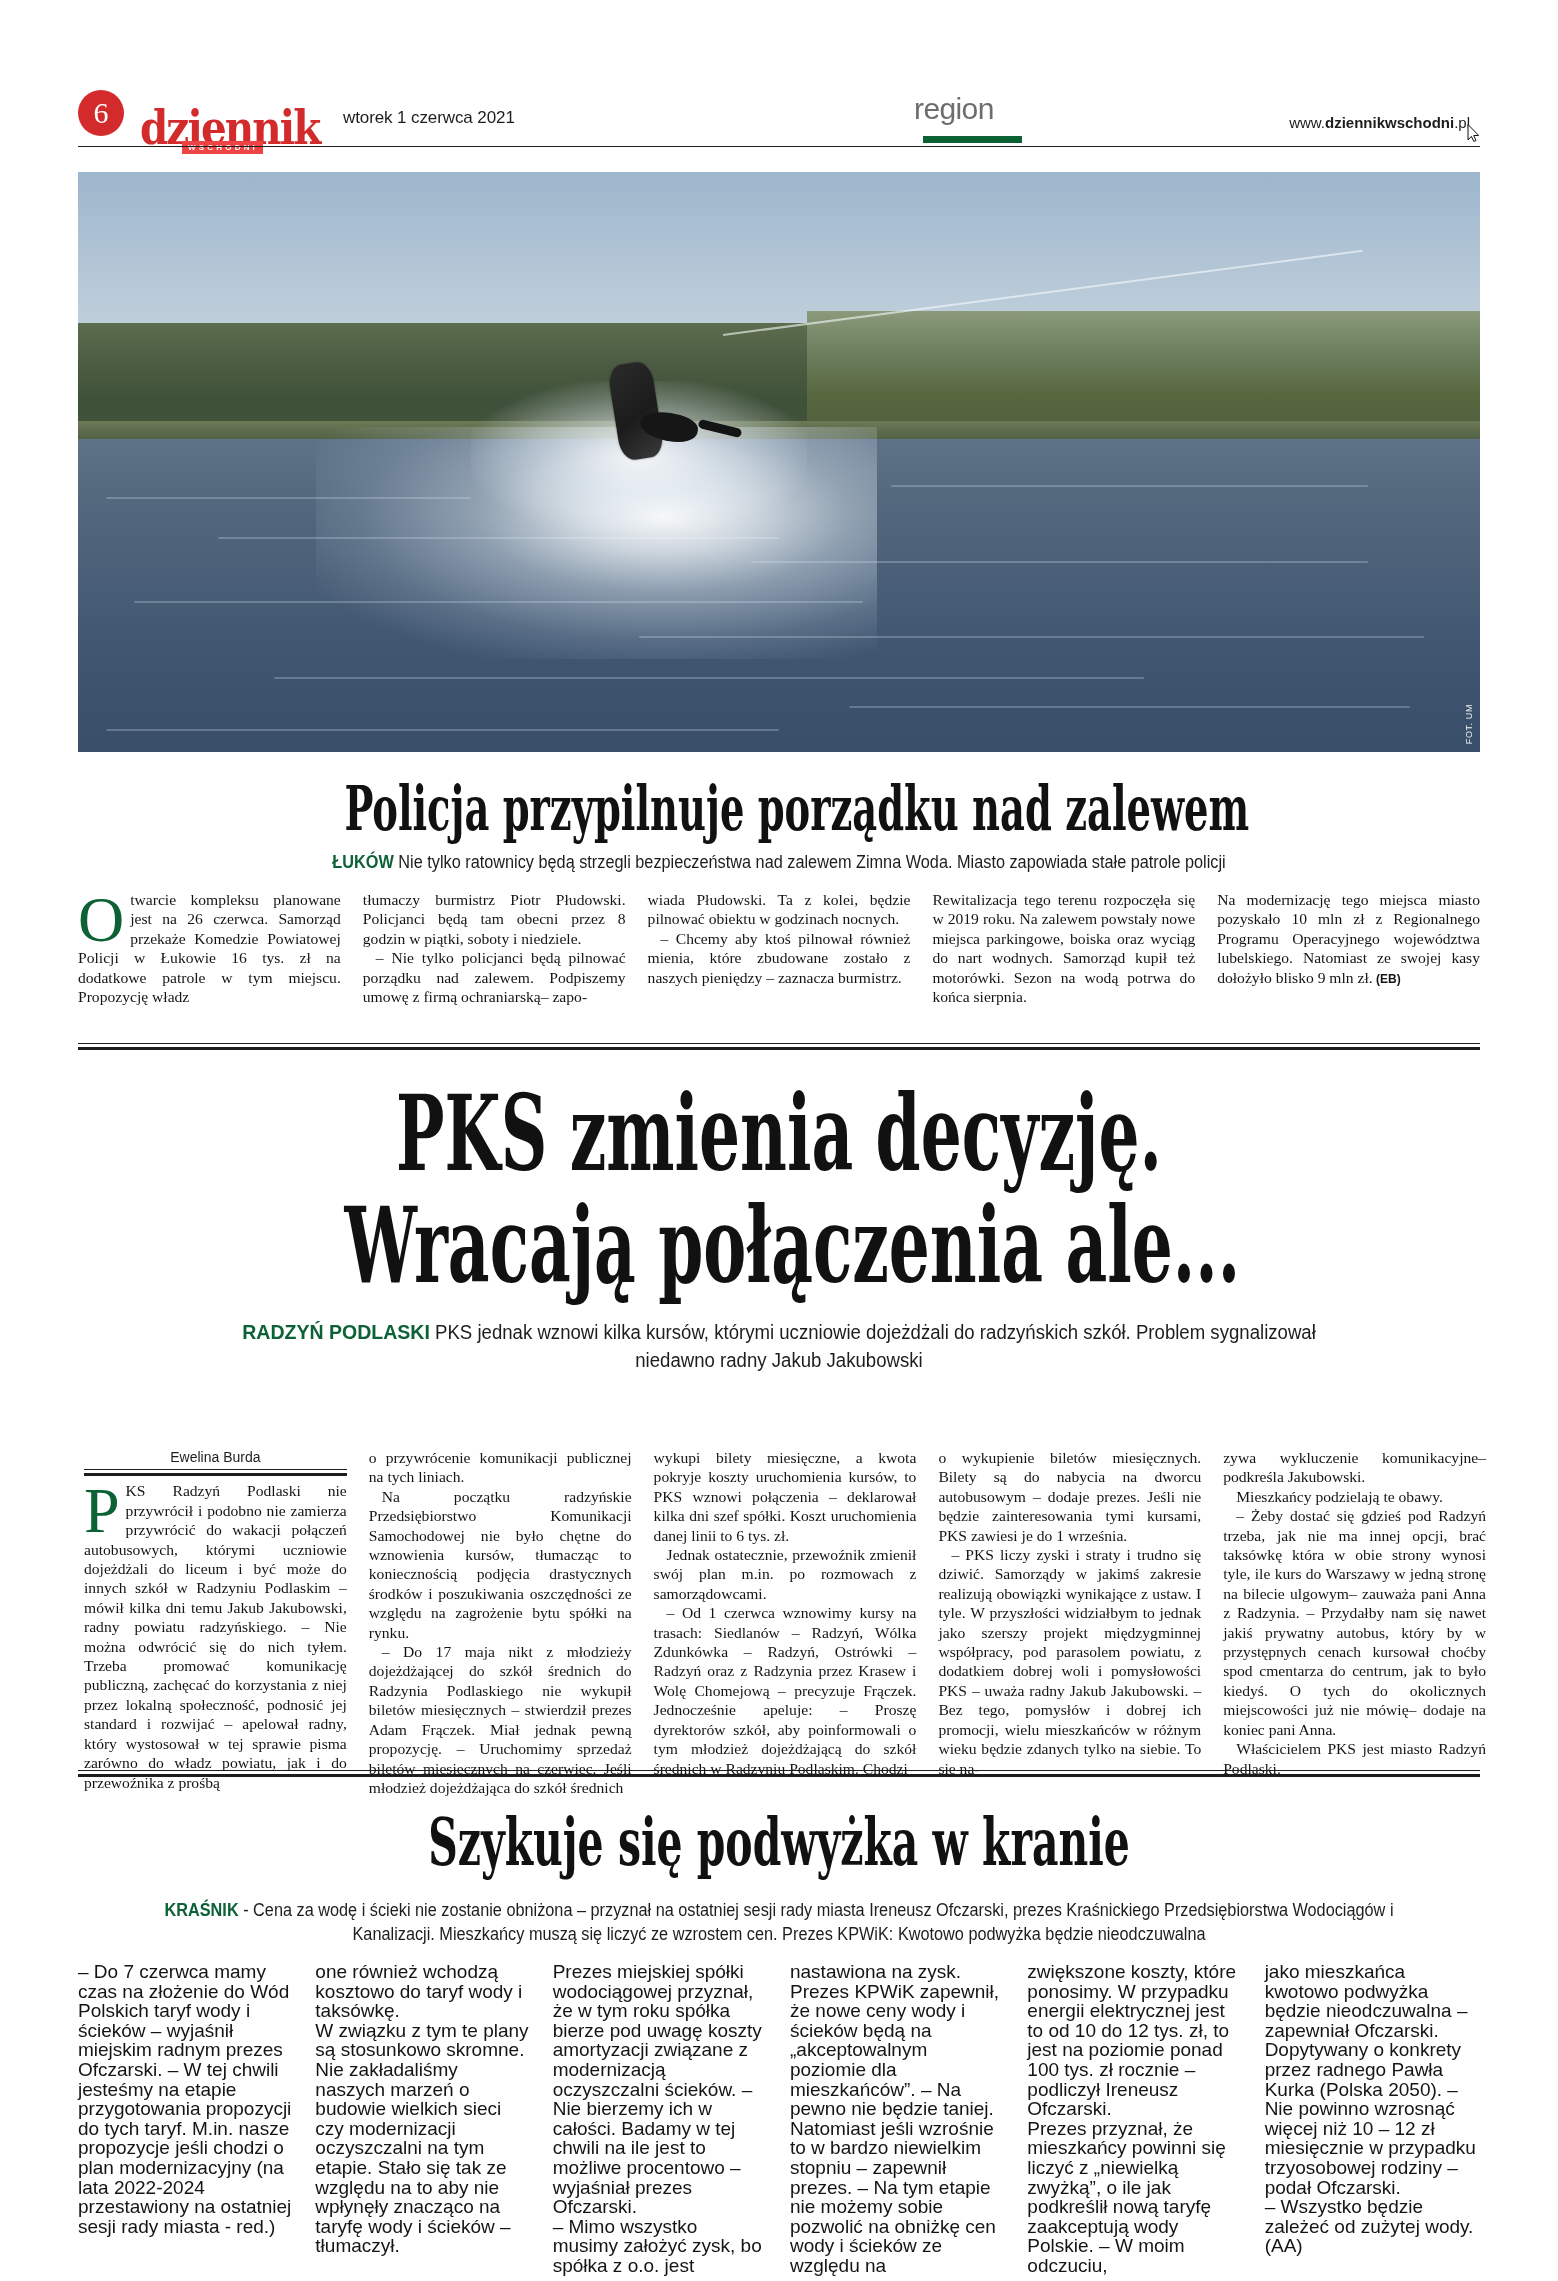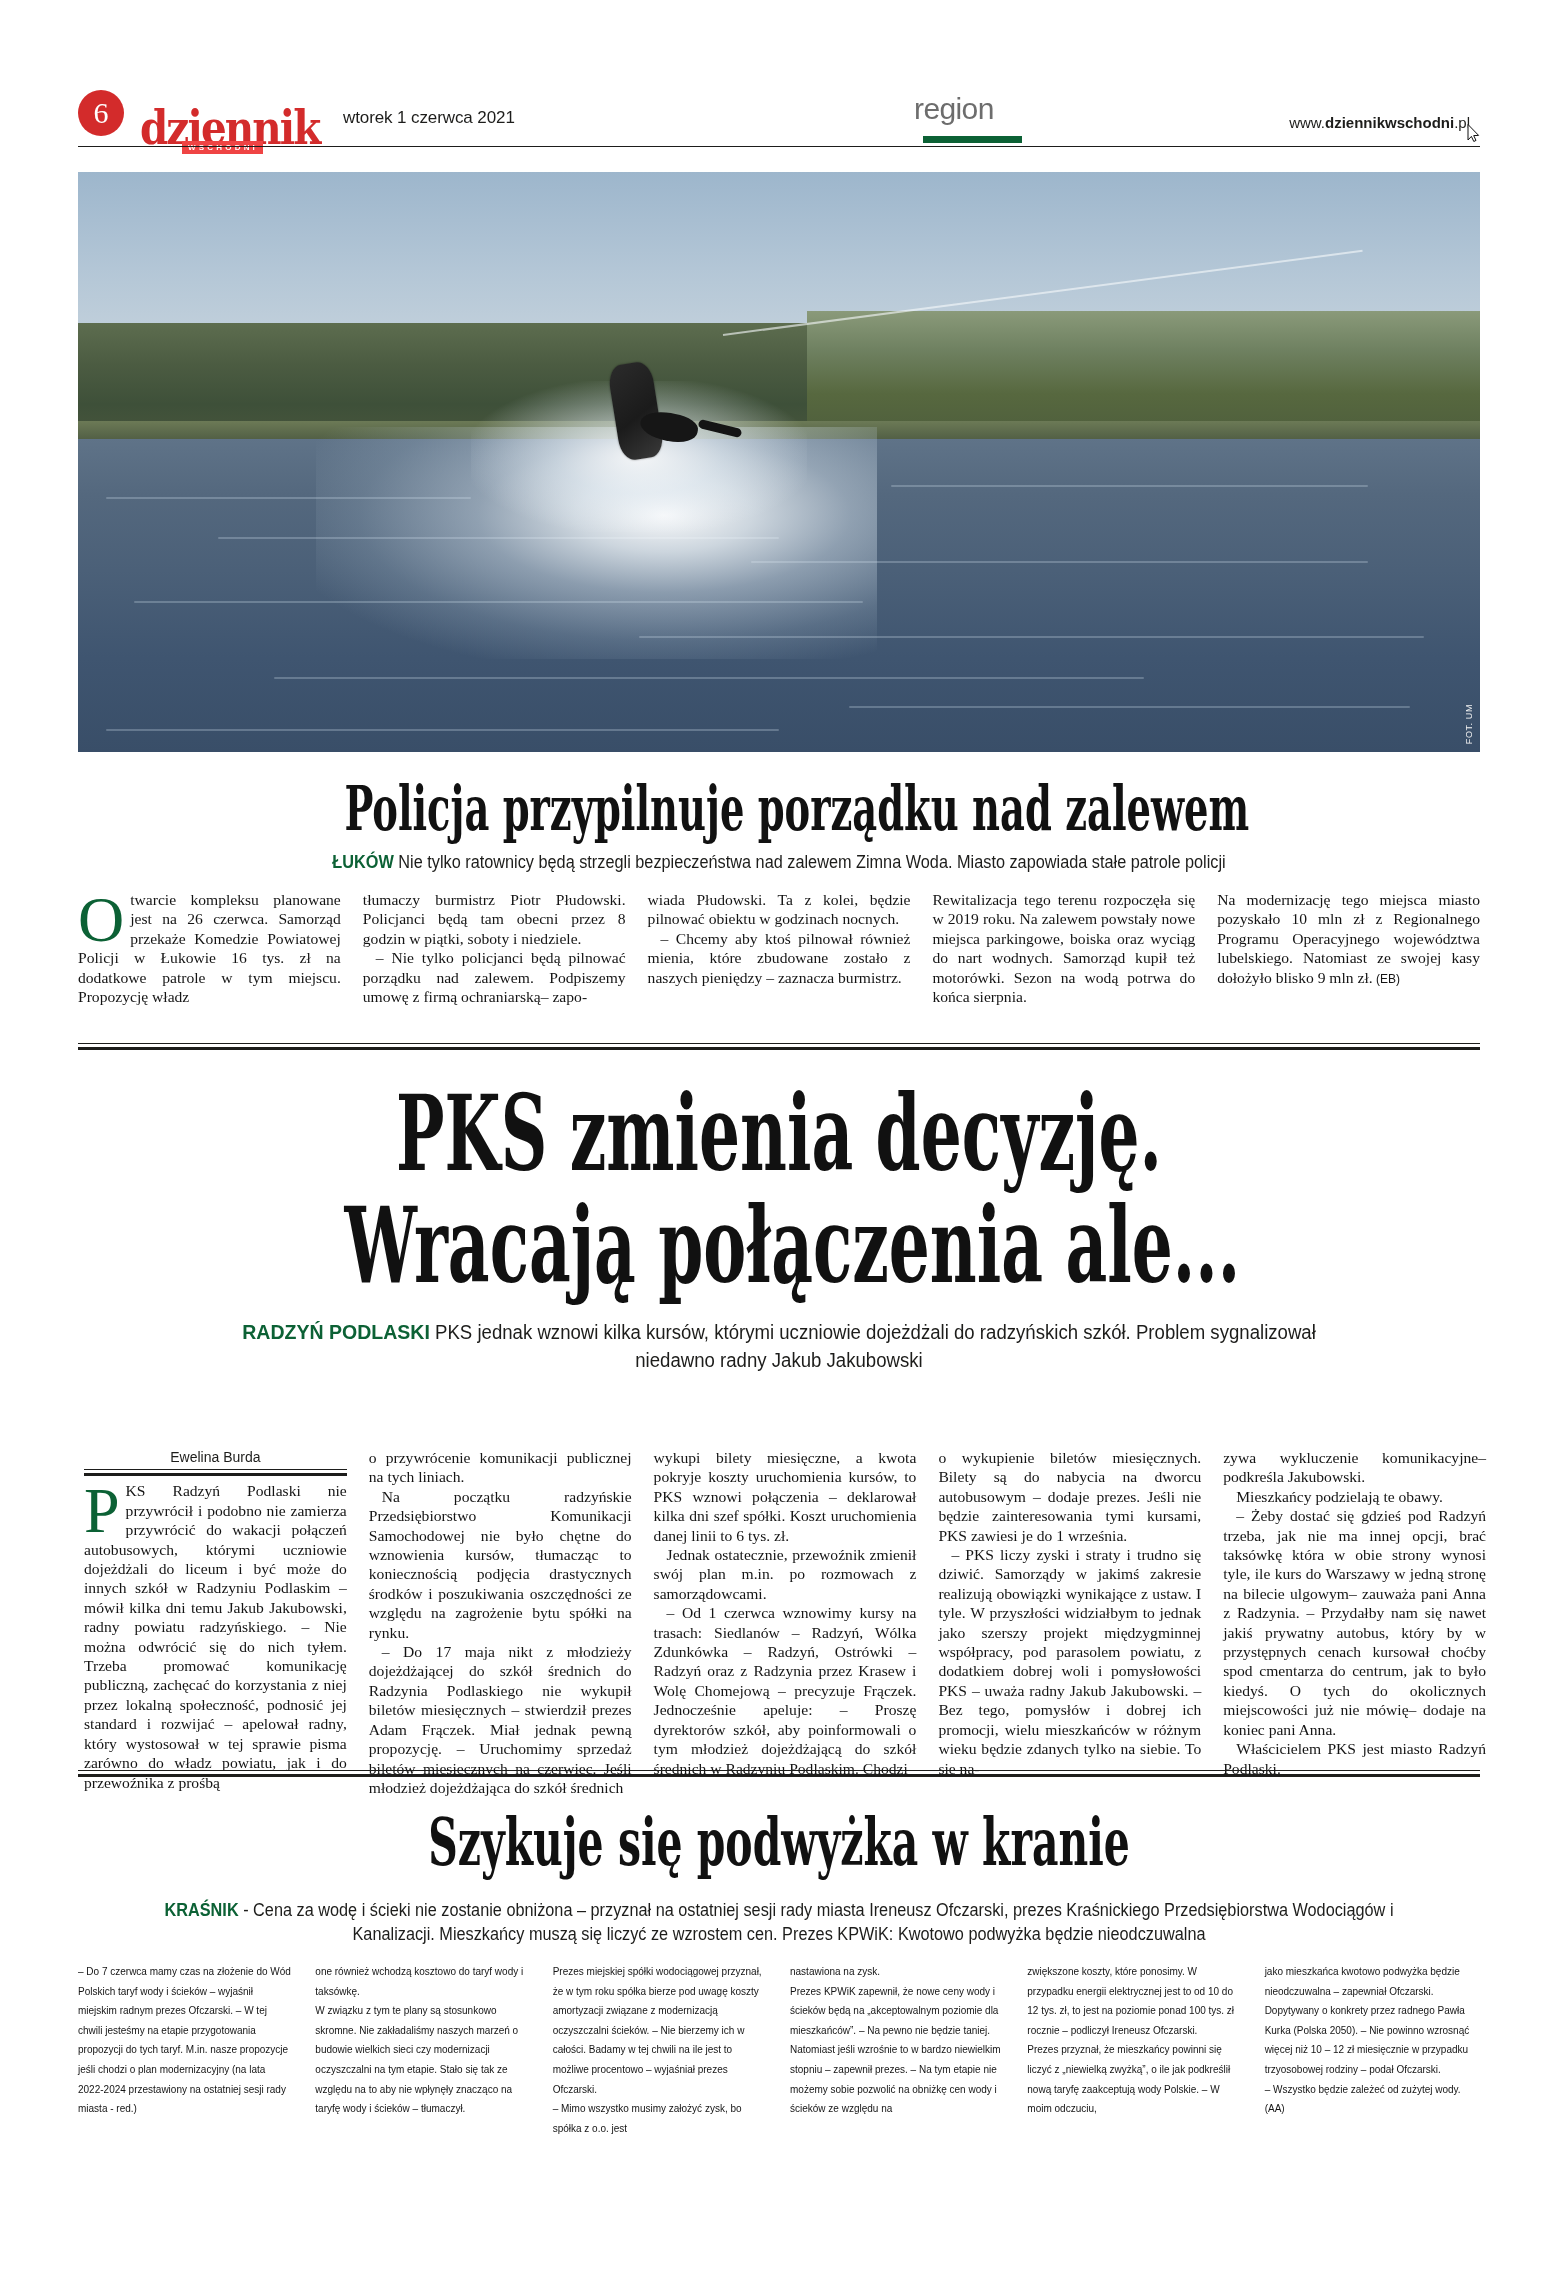--- a/index.html
+++ b/index.html
@@ -243,21 +243,21 @@
   }
   .dropcap{
     float:left;
     font-family:"Liberation Serif", serif;
     color:#0c6135;
     font-size:64px;
     line-height:52px;
     padding:4px 6px 0 0;
     font-weight:400;
   }
-  .sig{ font-family:"Liberation Sans", sans-serif; font-size:12px; font-weight:normal; }
+  .sig{ font-family:"Liberation Sans", sans-serif; font-size:12px; font-weight:bold; }
 
   .rule-thick{
     position:absolute; background:#1d1d1b;
   }
 
   
   .headline2{
     position:absolute; left:78px; top:1078px; width:1402px;
     font-size:104px; line-height:112px;
   }
@@ -292,21 +292,21 @@
   .deck3{
     position:absolute; left:78px; top:1898px; width:1402px;
     font-size:17.5px; line-height:24px;
   }
 
   #article3-cols{
     left:78px; top:1962px; width:1402px;
   }
   .cols.sans-body .col{
     font-family:"Liberation Sans", sans-serif;
-    font-size:10px;
+    font-size:19px;
     line-height:19.6px;
     text-align:left;
     hyphens:none;
   }
   .cols.sans-body .col p{margin:0;}
 </style>
 </head>
 <body>
 
 <div class="page">

